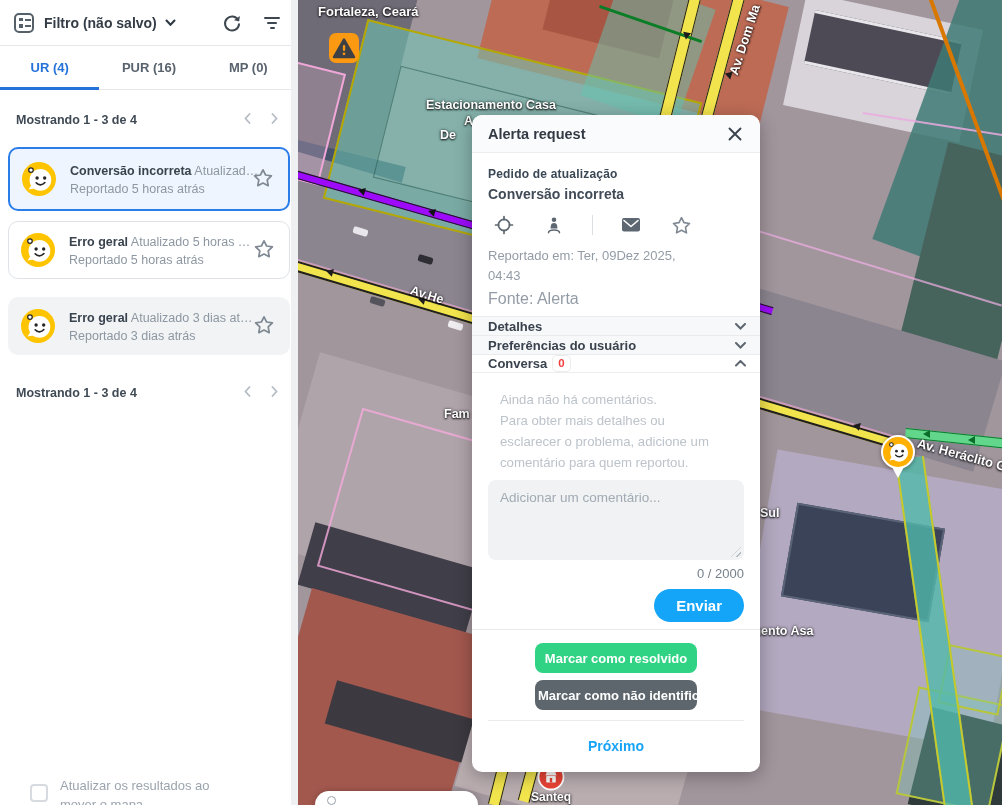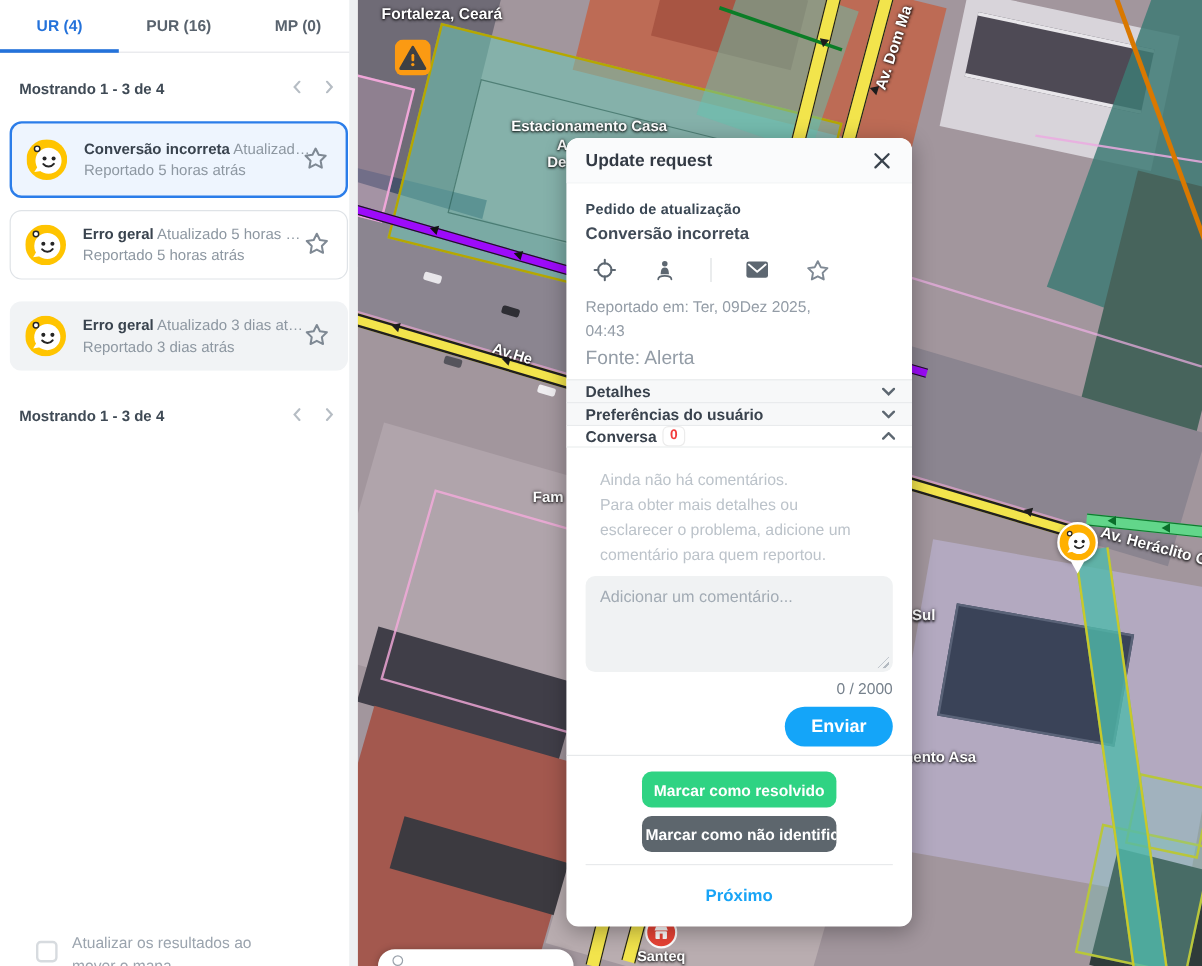--- a/index.html
+++ b/index.html
@@ -181,21 +181,21 @@
     <div class="arrL" style="left:120px;top:296px;transform:rotate(16deg);"></div>
     <div class="arrL" style="left:555px;top:422px;transform:rotate(16deg);"></div>
     <div class="arrL" style="left:385px;top:32px;transform:rotate(-80deg);"></div>
     <div class="arrR" style="left:428px;top:72px;transform:rotate(78deg);"></div>
     <div class="arrL" style="left:625px;top:430px;border-right-color:#0a6e2a;"></div>
     <div class="arrL" style="left:670px;top:436px;border-right-color:#0a6e2a;"></div>
 
     <div class="map-label" style="left:20px;top:4px;font-size:13px;">Fortaleza, Ceará</div>
     <div class="map-label" style="left:128px;top:98px;">Estacionamento Casa</div>
     <div class="map-label" style="left:166px;top:114px;">A</div>
-    <div class="map-label" style="left:158px;top:128px;">De</div>
+    <div class="map-label" style="left:142px;top:128px;">De</div>
     <div class="map-label" style="left:112px;top:288px;transform:rotate(17deg);">Av.He</div>
     <div class="map-label" style="left:618px;top:448px;transform:rotate(15deg);font-size:13px;">Av. Heráclito Gr</div>
     <div class="map-label" style="left:428px;top:72px;transform:rotate(-72deg);transform-origin:left top;font-size:13px;">Av. Dom Ma</div>
     <div class="map-label" style="left:462px;top:506px;">Sul</div>
     <div class="map-label" style="left:146px;top:407px;">Fam</div>
     <div class="map-label" style="left:452px;top:624px;">mento Asa</div>
     <div class="map-label" style="left:456px;top:641px;">l</div>
     <div class="map-label poi-label">Santeq</div>
 
     <div class="warn-badge">
@@ -225,21 +225,21 @@
       </svg>
     </div>
     <div class="orange-dot"></div>
     <div class="bottom-bar">
         <span class="ring"></span>
       </div>
   </div>
 
   <div class="panel">
     <div class="p-head">
-      <span class="t">Update request</span>
+      <span class="t">Alerta request</span>
       <button class="iconbtn" aria-label="close">
         <svg width="14" height="14" viewBox="0 0 14 14">
           <path d="M1.5 1.5 L12.5 12.5 M12.5 1.5 L1.5 12.5" stroke="#3a434d" stroke-width="1.9" stroke-linecap="round"></path>
         </svg>
       </button>
     </div>
 
     <div class="p-top">
       <div class="p-title">Pedido de atualização</div>
       <div class="p-sub">Conversão incorreta</div>
@@ -316,20 +316,46 @@
 
     <div class="p-foot">
       <button class="btn-green">Marcar como resolvido</button>
       <button class="btn-dark">Marcar como não identificado</button>
       <div class="p-div"></div>
       <button class="next">Próximo</button>
     </div>
   </div>
 
   <div class="sidebar">
+    <div class="topbar">
+      <span class="preset-icon">
+        <i style="left:3px;top:3px;width:3.5px;height:3.5px;"></i>
+        <i style="left:3px;top:9.5px;width:3.5px;height:3.5px;"></i>
+        <i style="left:8.5px;top:4px;width:6px;height:2px;"></i>
+        <i style="left:8.5px;top:10.5px;width:6px;height:2px;"></i>
+      </span>
+      <span class="title">Filtro (não salvo)</span>
+      <svg width="11" height="8" viewBox="0 0 11 8">
+        <path d="M1.5 1.5 L5.5 5.8 L9.5 1.5" fill="none" stroke="#2f3943" stroke-width="2.1" stroke-linecap="round"></path>
+      </svg>
+      <span style="flex:1"></span>
+      <button class="iconbtn" style="margin-right:14px;">
+        <svg width="20" height="20" viewBox="0 0 20 20">
+          <path d="M16.2 7.2 A7 7 0 1 0 17 11.3" fill="none" stroke="#3e4750" stroke-width="2" stroke-linecap="round"></path>
+          <path d="M17.9 2.9 L17.1 8.3 L11.9 7.2 Z" fill="#3e4750"></path>
+        </svg>
+      </button>
+      <button class="iconbtn">
+        <span class="sort-icon">
+          <i style="width:16px;"></i>
+            <i style="width:10px;"></i>
+            <i style="width:5px;"></i>
+        </span>
+      </button>
+    </div>
 
     <div class="tabs">
       <button class="tab active">UR (4)</button>
       <button class="tab">PUR (16)</button>
       <button class="tab">MP (0)</button>
     </div>
 
     <div class="showing">
       <span class="txt">Mostrando 1 - 3 de 4</span>
       <button class="pagebtn">

